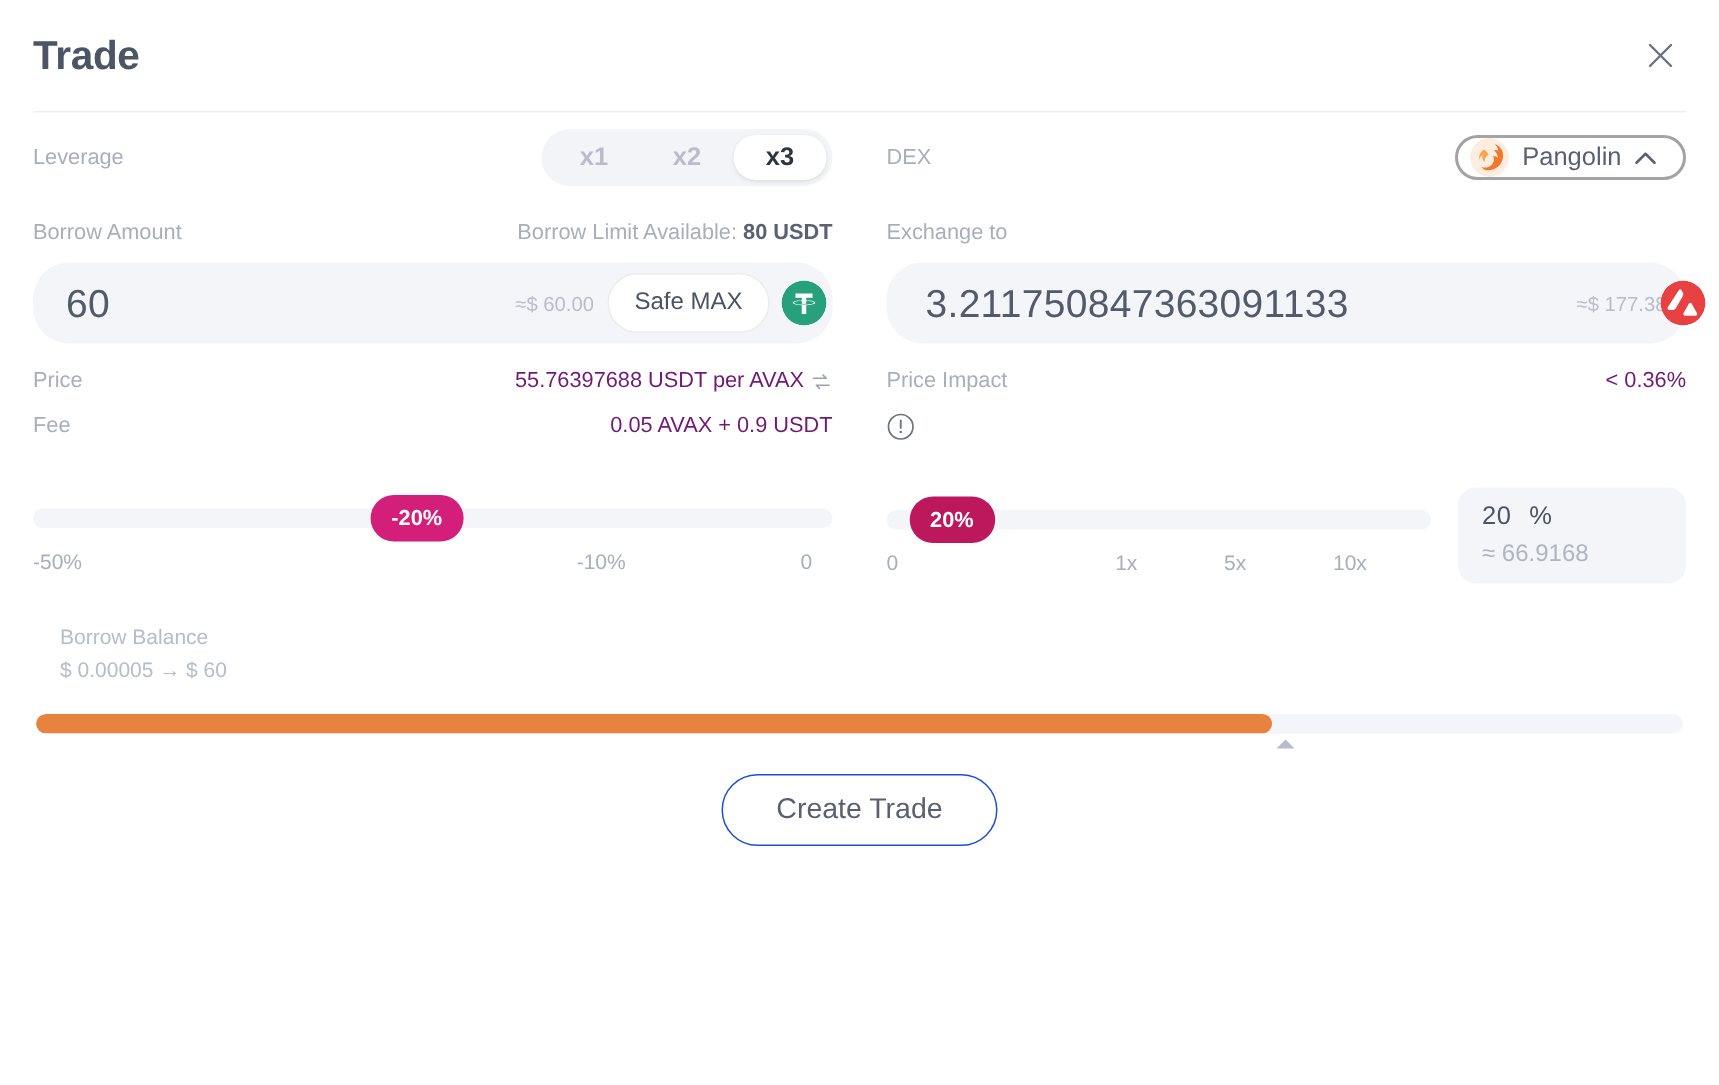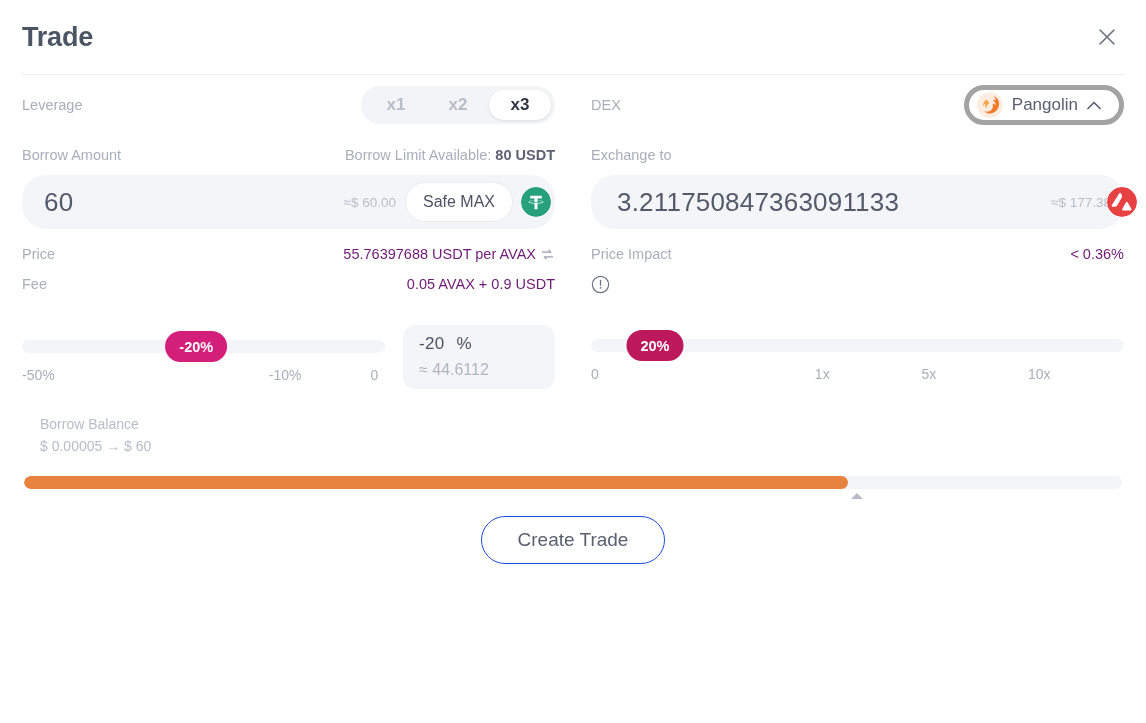--- a/index.html
+++ b/index.html
@@ -92,23 +92,23 @@
     background: #ffffff;
     color: #2f3542;
     box-shadow: 0 1px 3px rgba(0,0,0,0.10);
   }
 
   
   .dex-pill {
     display: inline-flex;
     align-items: center;
     gap: 9px;
-    height: 40px;
+    height: 30px;
     padding: 0 18px 0 8px;
-    border: 5px solid #a3a3a3;
+    border: 2px solid #a3a3a3;
     border-radius: 22px;
     background: #fff;
     cursor: pointer;
   }
   .dex-name { font-size: 17px; color: #5a6072; }
   .pangolin-icon {
     width: 26px; height: 26px;
     border-radius: 50%;
     display: block;
   }
@@ -475,42 +475,42 @@
         <div class="slider-area">
           <div class="track">
             <div class="thumb thumb-pink" id="left-thumb" style="left: 48%; transform: translateX(-50%);">-20%</div>
           </div>
           <div class="ticks" id="left-ticks">
               <div class="tick" style="left: 0%;">-50%</div>
               <div class="tick" style="left: 68%;">-10%</div>
               <div class="tick" style="left: 96%;">0</div>
             </div>
         </div>
-        <div class="valuebox">
-          <div class="v1">
-            <span>-20</span>
-            <span class="pct">%</span>
-          </div>
-          <div class="v2">≈ 44.6112</div>
-        </div>
       </div>
     </div>
     <div class="col col-right">
       <div class="slider-block">
         <div class="slider-area">
           <div class="track">
             <div class="thumb thumb-teal" id="right-thumb" style="left: 12%; transform: translateX(-50%);">20%</div>
           </div>
           <div class="ticks" id="right-ticks">
               <div class="tick" style="left: 0%;">0</div>
               <div class="tick" style="left: 42%;">1x</div>
               <div class="tick" style="left: 62%;">5x</div>
               <div class="tick" style="left: 82%;">10x</div>
             </div>
         </div>
+        <div class="valuebox">
+          <div class="v1">
+            <span>20</span>
+            <span class="pct">%</span>
+          </div>
+          <div class="v2">≈ 66.9168</div>
+        </div>
       </div>
     </div>
   </div>
 
   <div class="summary">
     <div class="blk">
       <div>Borrow Balance</div>
       <div>$ 0.00005 → $ 60</div>
     </div>
   </div>

